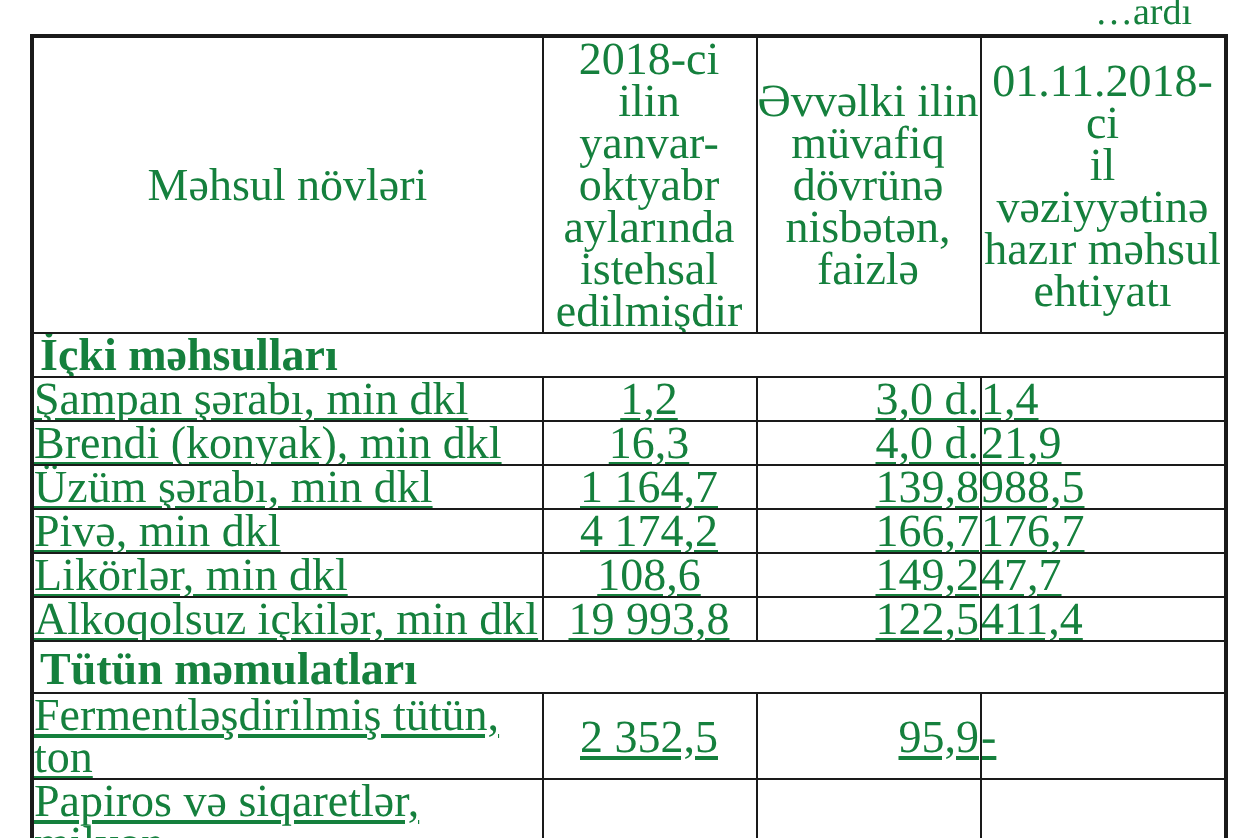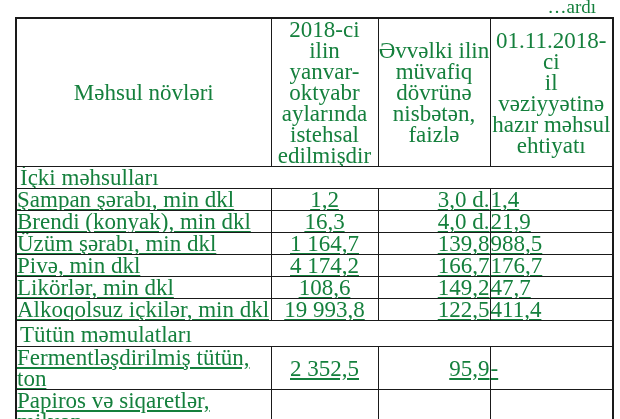--- a/index.html
+++ b/index.html
@@ -42,21 +42,21 @@
   }
   tr.header-row {
     height: 126px;
   }
   tr.header-row td {
     text-align: center;
     vertical-align: middle;
     white-space: pre-line;
   }
   tr.section-row td {
-    font-weight: normal;
+    font-weight: bold;
     text-align: left;
     padding-left: 3px;
   }
   tr.section-row.first {
     height: 20px;
   }
   tr.section-row.tall {
     height: 26px;
   }
   tr.section-row.tall td {

